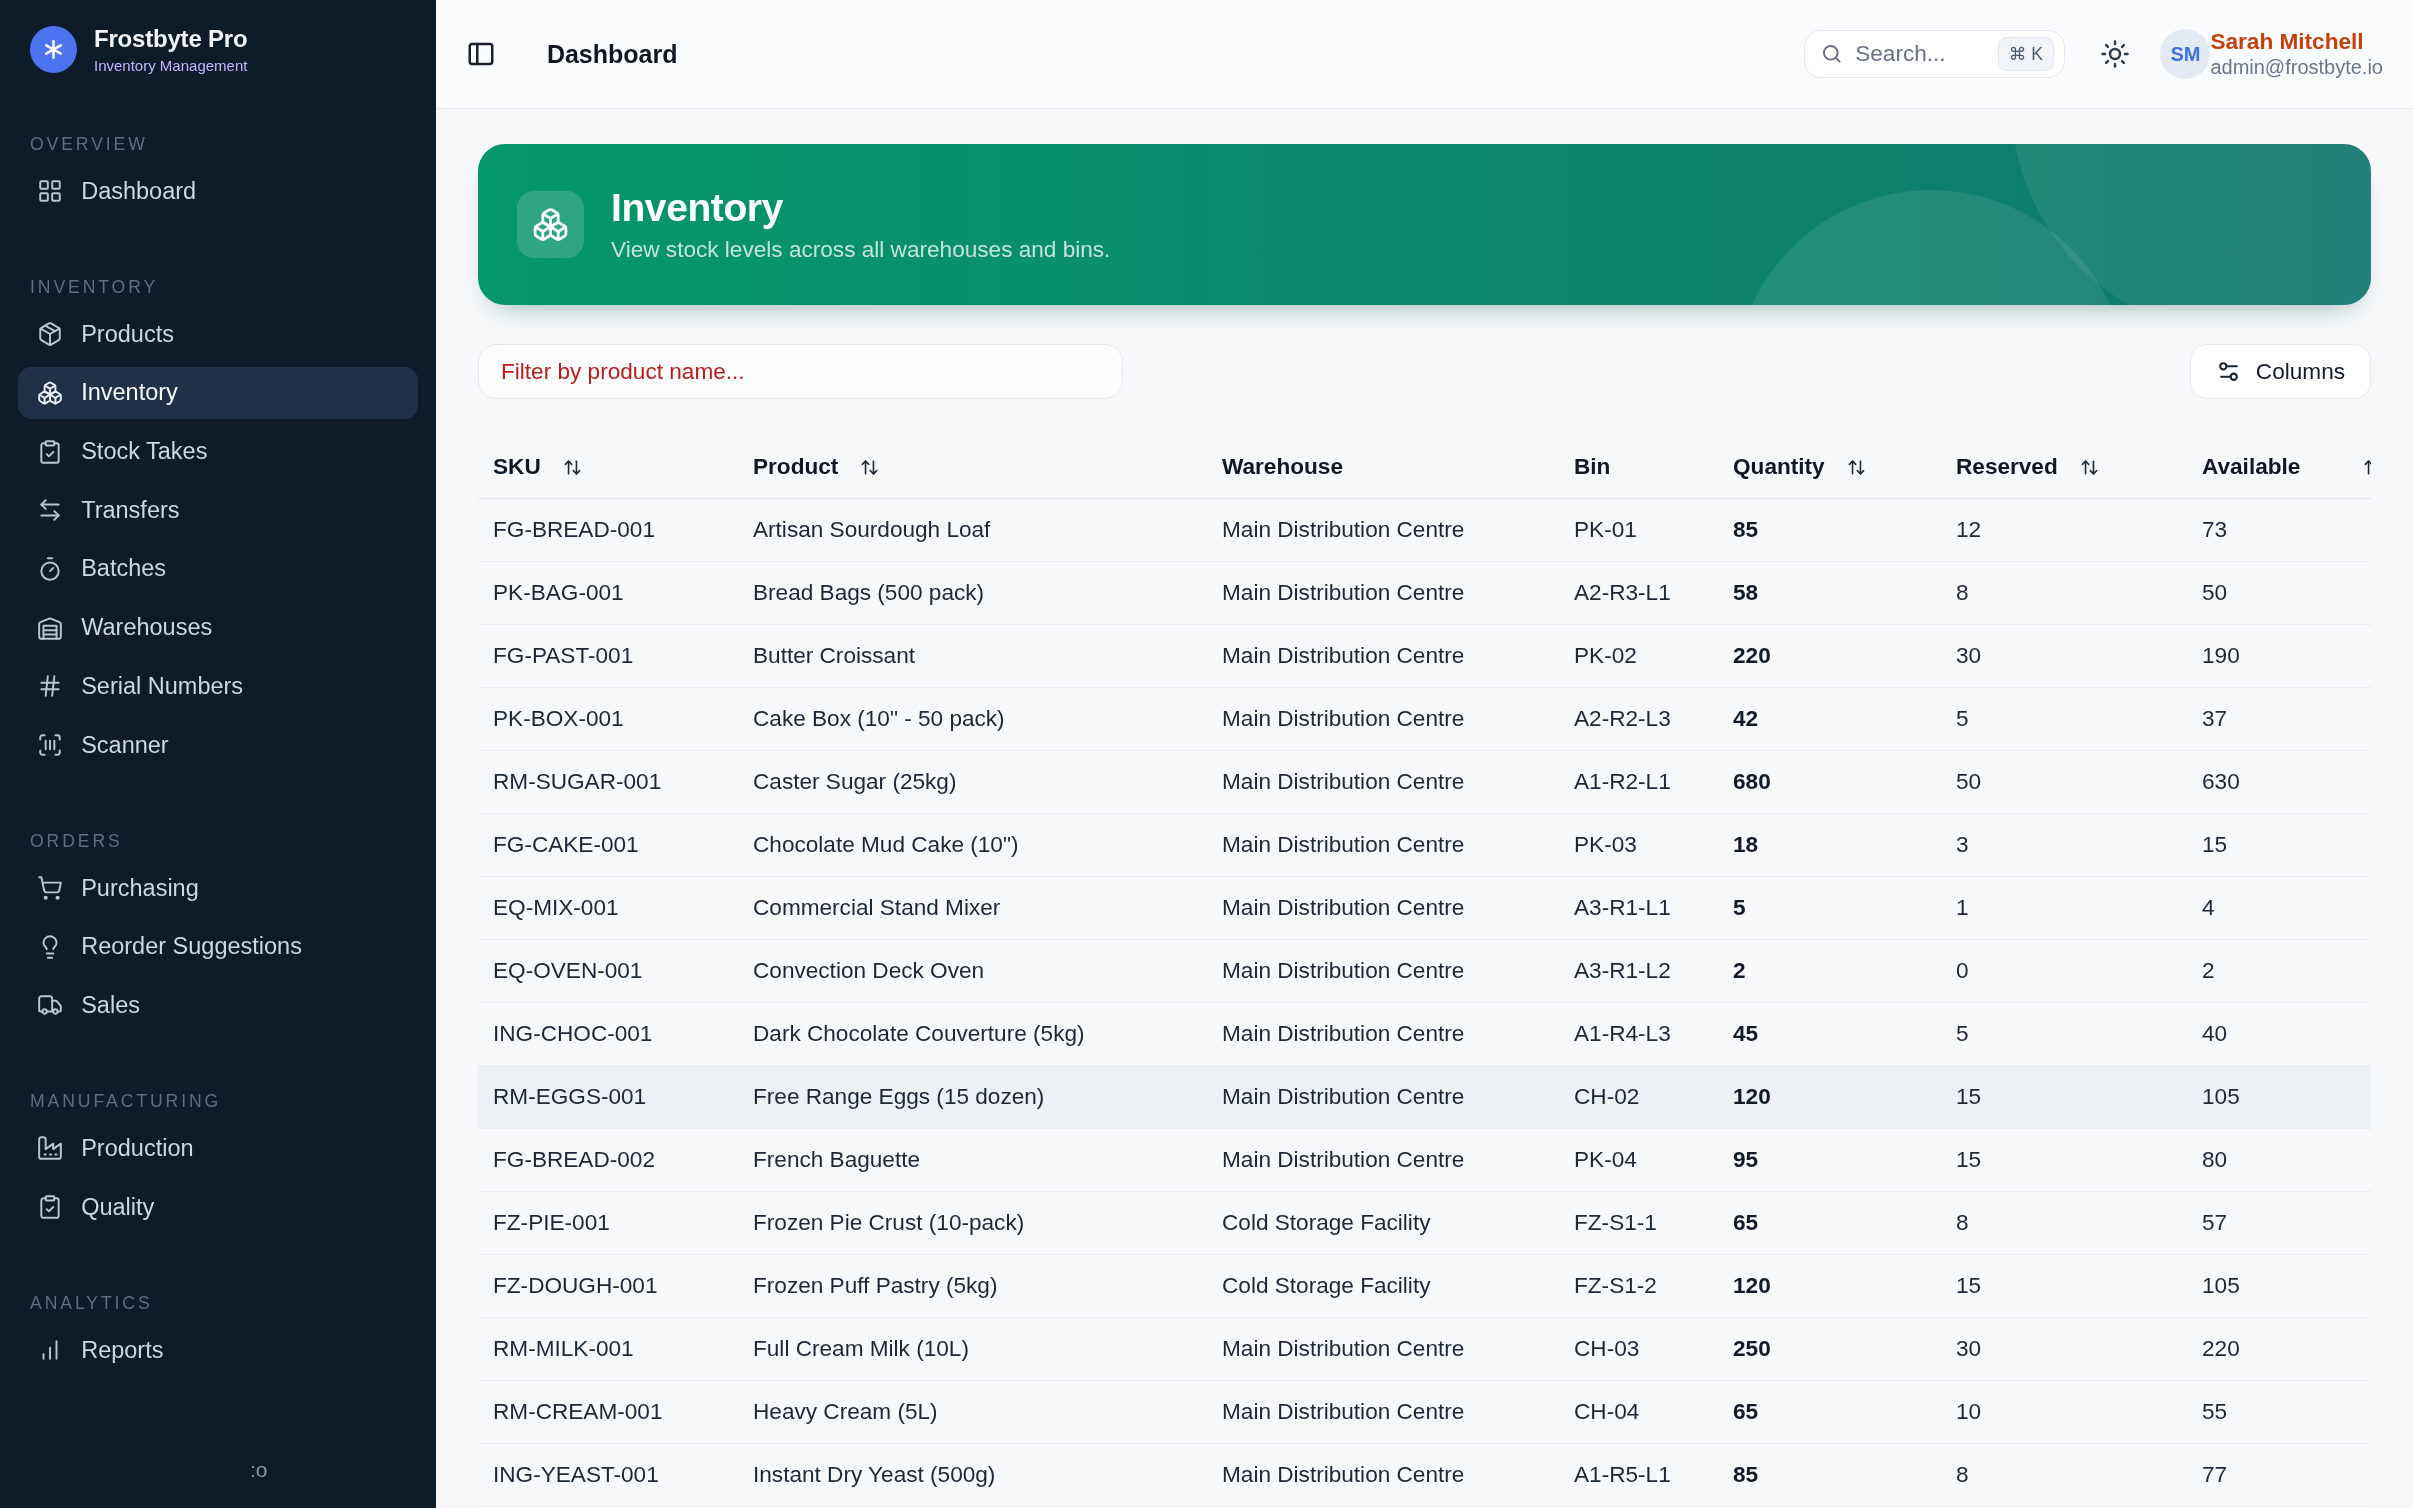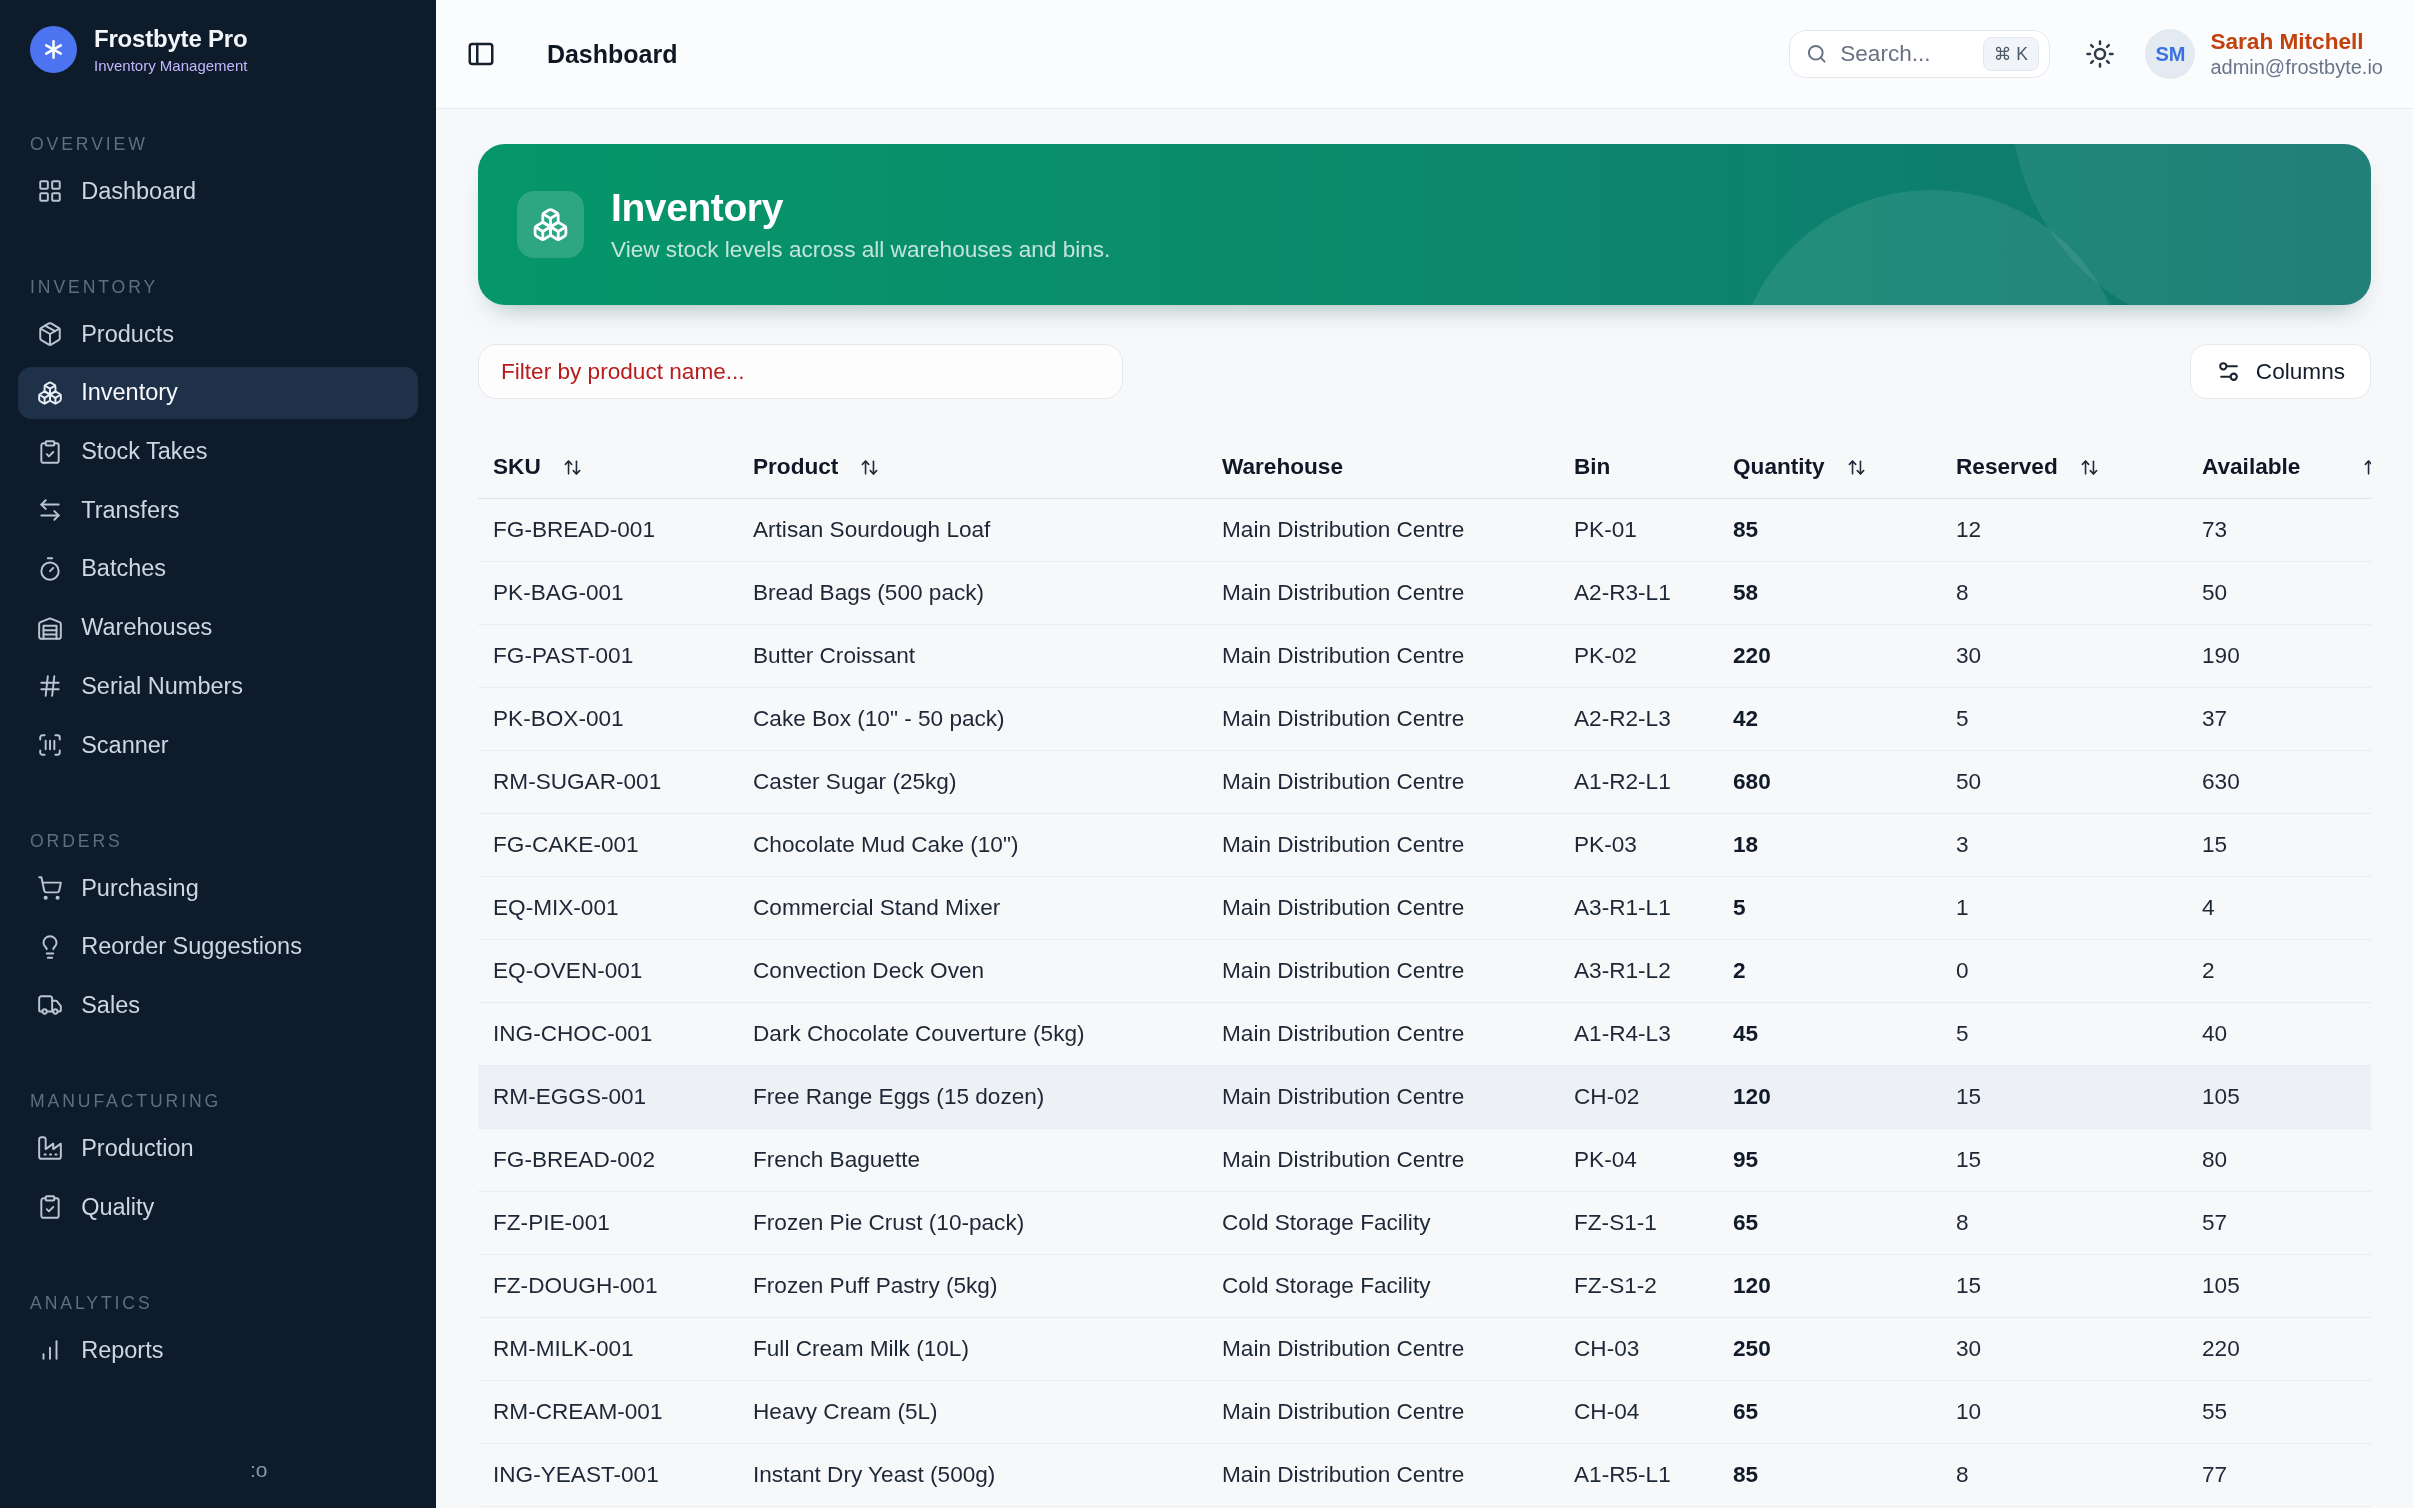--- a/index.html
+++ b/index.html
@@ -52,21 +52,21 @@
     width:261px; height:48px; background:#fff; border:1.7px solid #e4e8ee; border-radius:17px;
     display:flex; align-items:center; padding:0 10px 0 15px; cursor:text;
   }
   .searchbox svg { width:23.5px; height:23.5px; color:#687183; flex:0 0 23.5px; }
   .searchbox .placeholder { font-size:22.6px; color:#687183; margin-left:11.7px; }
   .kbd {
     margin-left:auto; background:#f1f4f8; border:1.7px solid #e2e7ee; border-radius:8.4px;
     font-size:17.6px; color:#4c596b; padding:5.9px 10px; white-space:nowrap;
   }
   .theme-btn { margin:0 23.5px 0 28.5px; color:#2f3a49; }
-  .user { display:flex; gap:15px; cursor:pointer; }
+  .user { display:flex; cursor:pointer; }
   .avatar {
     width:50px; height:50px; border-radius:50%; background:#e4eaf2;
     display:flex; align-items:center; justify-content:center;
     font-size:20px; font-weight:700; color:#3a72e0;
   }
   .user-name { font-size:22.6px; font-weight:600; color:#c2410c; line-height:1.15; }
   .user-email { font-size:20px; color:#69758b; line-height:1.2; }
 
   .content { padding:35px 42px 0 42px; flex:1; }
 

